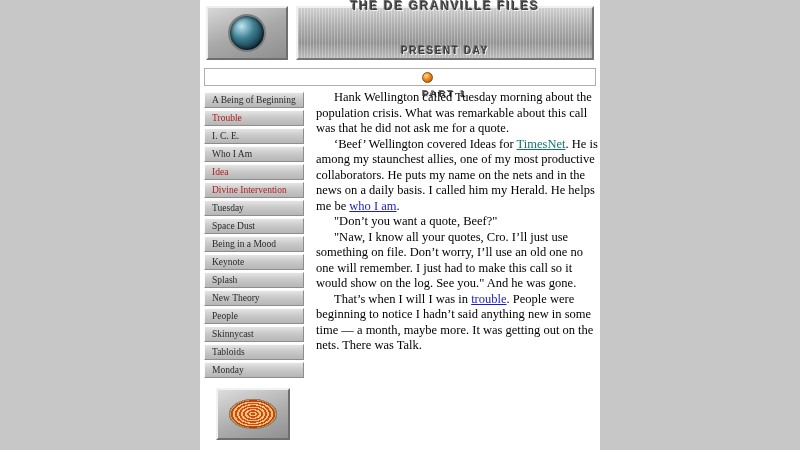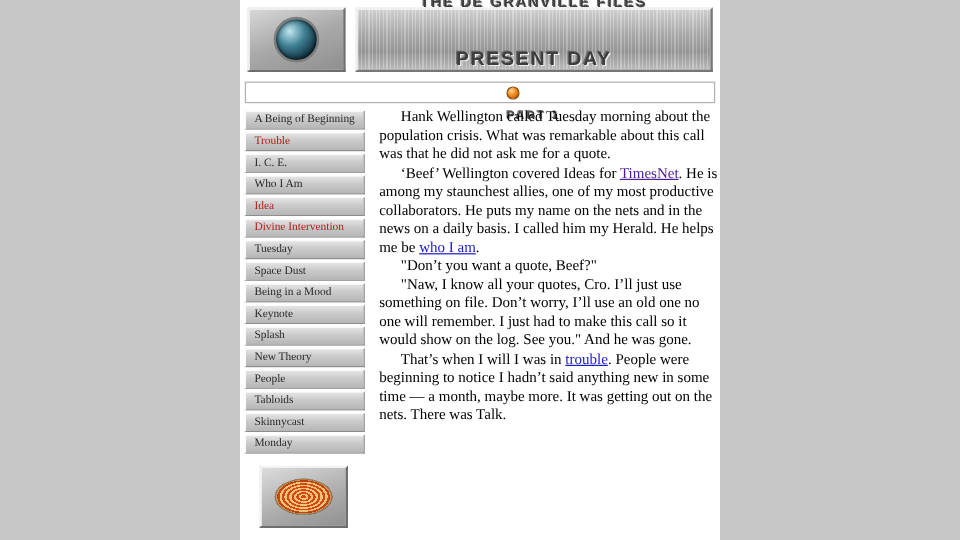--- a/index.html
+++ b/index.html
@@ -73,21 +73,21 @@
   }
   .title-line {
     font-family: "Liberation Sans", sans-serif;
     font-size: 12px;
     letter-spacing: 1.6px;
     color: #3d3d3d;
     text-shadow: 1px 1px 0 #efefef, -1px -1px 0 #6a6a6a;
     font-weight: bold;
     margin-top: 31px;
   }
-  .title-line.sub { font-size: 16px; }
+  .title-line.sub { font-size: 10px; }
   .title-line.part { font-size: 9.5px; letter-spacing: 2px; }
 
   
   .topbar {
     position: absolute;
     left: 4px;
     top: 68px;
     width: 392px;
     height: 18px;
     background: #ffffff;
@@ -170,21 +170,21 @@
     text-align: left;
   }
   .article p {
     margin: 0;
     text-indent: 18px;
   }
   .article a {
     color: #1a1ad0;
   }
   .article a.green {
-    color: #4c1d95;
+    color: #0f766e;
   }
   .article a.plain {
     color: #1a1ad0;
   }
 </style>
 </head>
 <body>
 
 <div class="page">
 
@@ -209,22 +209,22 @@
     <div class="navitem">Who I Am</div>
     <div class="navitem red">Idea</div>
     <div class="navitem red">Divine Intervention</div>
     <div class="navitem">Tuesday</div>
     <div class="navitem">Space Dust</div>
     <div class="navitem">Being in a Mood</div>
     <div class="navitem">Keynote</div>
     <div class="navitem">Splash</div>
     <div class="navitem">New Theory</div>
     <div class="navitem">People</div>
+    <div class="navitem">Skinnycast</div>
     <div class="navitem">Tabloids</div>
-    <div class="navitem">Skinnycast</div>
     <div class="navitem">Monday</div>
   </div>
 
   <div class="sidebar-image-box">
     <div class="spiral"></div>
   </div>
 
   <div class="article">
     <p>Hank Wellington called Tuesday morning about the population crisis. What was remarkable about this call was that he did not ask me for a quote.</p>
     <p><span>‘Beef’ Wellington covered Ideas for </span><a class="green" href="#">TimesNet</a><span>. He is among my staunchest allies, one of my most productive collaborators. He puts my name on the nets and in the news on a daily basis. I called him my Herald. He helps me be </span><a class="plain" href="#">who I am</a><span>.</span></p>

